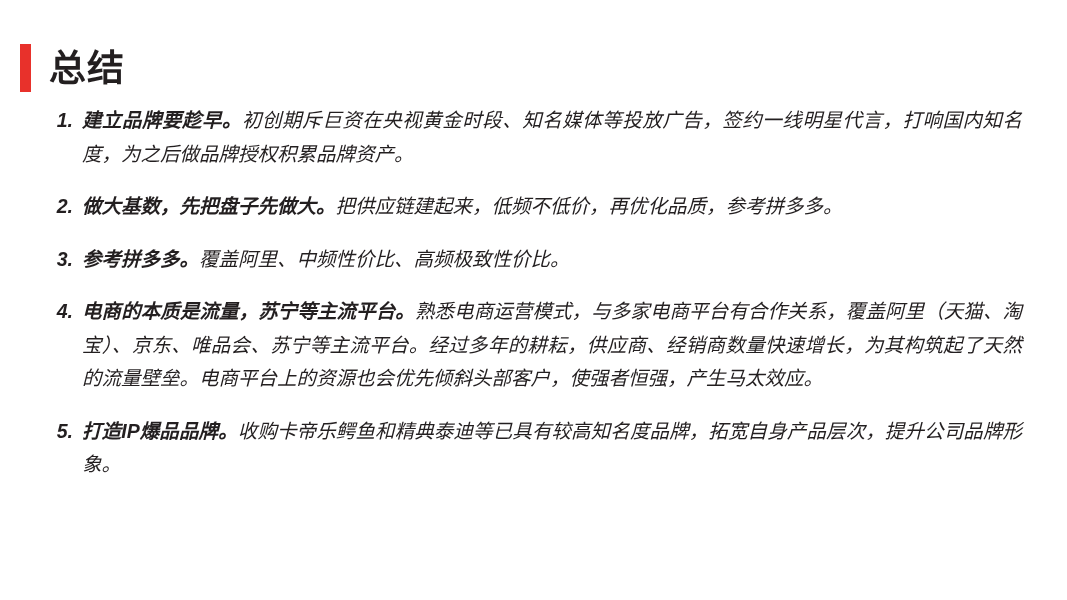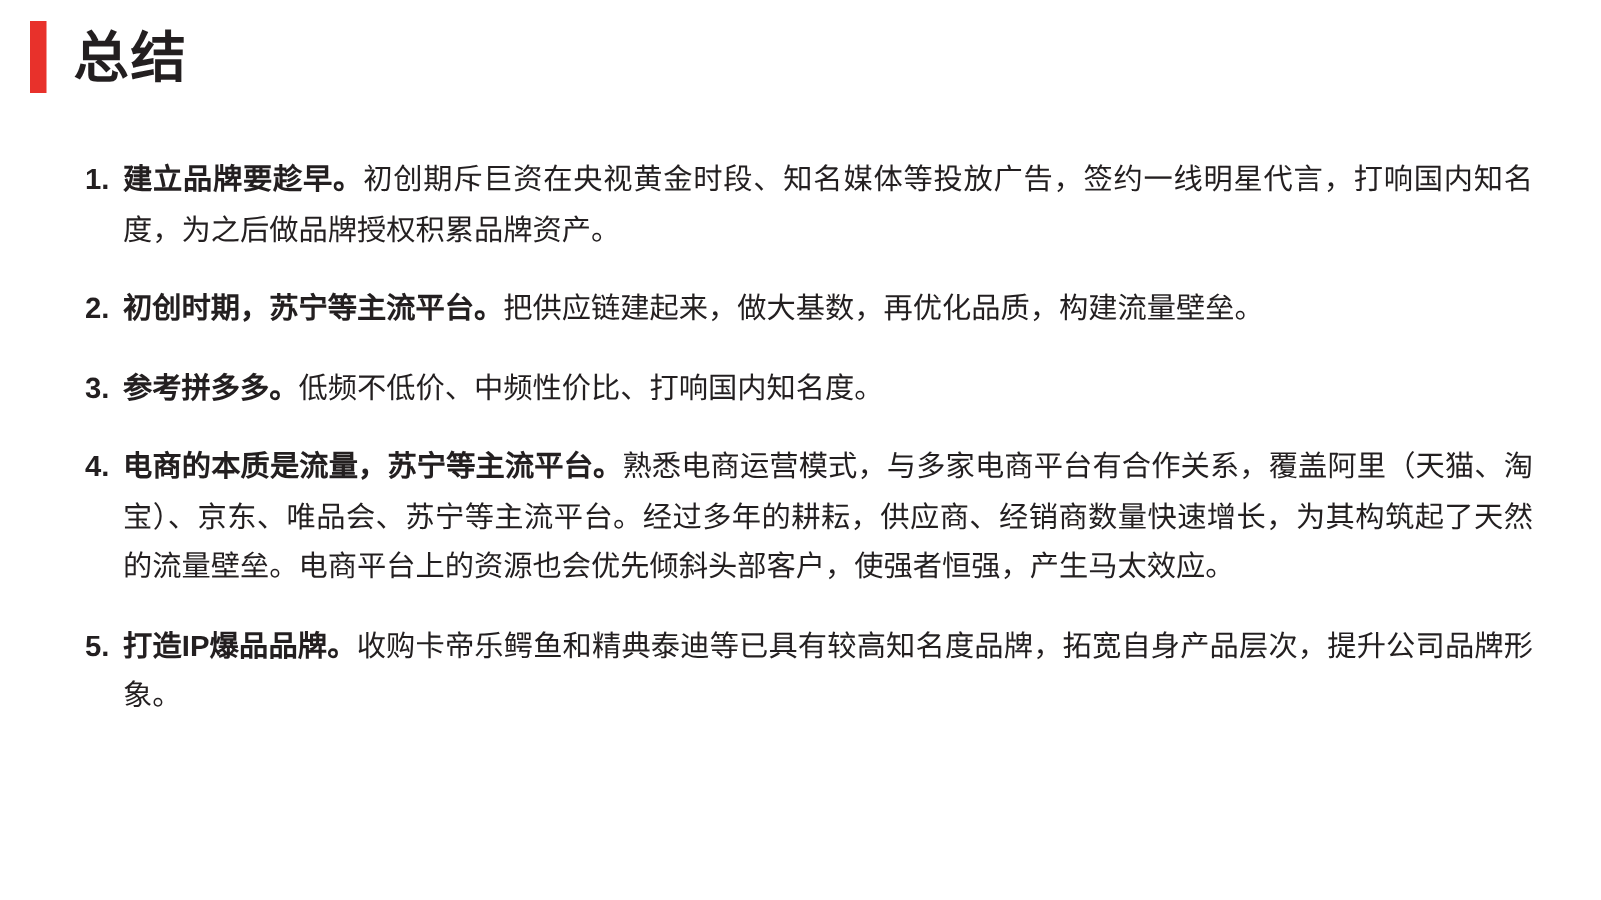--- a/index.html
+++ b/index.html
@@ -16,21 +16,21 @@
   .slide {
     position: relative;
     width: 1067px;
     height: 600px;
     background: #ffffff;
     box-sizing: border-box;
   }
   .title-row {
     position: absolute;
     left: 20px;
-    top: 14px;
+    top: 44px;
     display: flex;
     align-items: center;
   }
   .title-bar {
     width: 11px;
     height: 48px;
     background: #e8312b;
     margin-right: 18px;
     flex: none;
   }
@@ -39,20 +39,21 @@
     font-weight: bold;
     color: #231f20;
     letter-spacing: 1px;
     line-height: 1;
   }
   .content {
     position: absolute;
     left: 47px;
     top: 104px;
     width: 975px;
+    font-style: italic;
   }
   ol.points {
     margin: 0;
     padding: 0;
     list-style: none;
     counter-reset: pt;
   }
   ol.points > li {
     position: relative;
     padding-left: 35px;
@@ -90,24 +91,24 @@
     <div class="title-bar"></div>
     <div class="slide-title">总结</div>
   </div>
 
   <div class="content">
     <ol class="points">
       <li>
         <span class="lead">建立品牌要趁早。</span><span class="rest">初创期斥巨资在央视黄金时段、知名媒体等投放广告，签约一线明星代言，打响国内知名度，为之后做品牌授权积累品牌资产。</span>
       </li>
       <li>
-        <span class="lead">初创时期，苏宁等主流平台。</span><span class="rest">把供应链建起来，做大基数，再优化品质，构建流量壁垒。</span>
+        <span class="lead">做大基数，先把盘子先做大。</span><span class="rest">把供应链建起来，低频不低价，再优化品质，参考拼多多。</span>
       </li>
       <li>
-        <span class="lead">参考拼多多。</span><span class="rest">低频不低价、中频性价比、打响国内知名度。</span>
+        <span class="lead">参考拼多多。</span><span class="rest">覆盖阿里、中频性价比、高频极致性价比。</span>
       </li>
       <li>
         <span class="lead">电商的本质是流量，苏宁等主流平台。</span><span class="rest">熟悉电商运营模式，与多家电商平台有合作关系，覆盖阿里（天猫、淘宝）、京东、唯品会、苏宁等主流平台。经过多年的耕耘，供应商、经销商数量快速增长，为其构筑起了天然的流量壁垒。电商平台上的资源也会优先倾斜头部客户，使强者恒强，产生马太效应。</span>
       </li>
       <li>
         <span class="lead">打造IP爆品品牌。</span><span class="rest">收购卡帝乐鳄鱼和精典泰迪等已具有较高知名度品牌，拓宽自身产品层次，提升公司品牌形象。</span>
       </li>
     </ol>
   </div>
 

